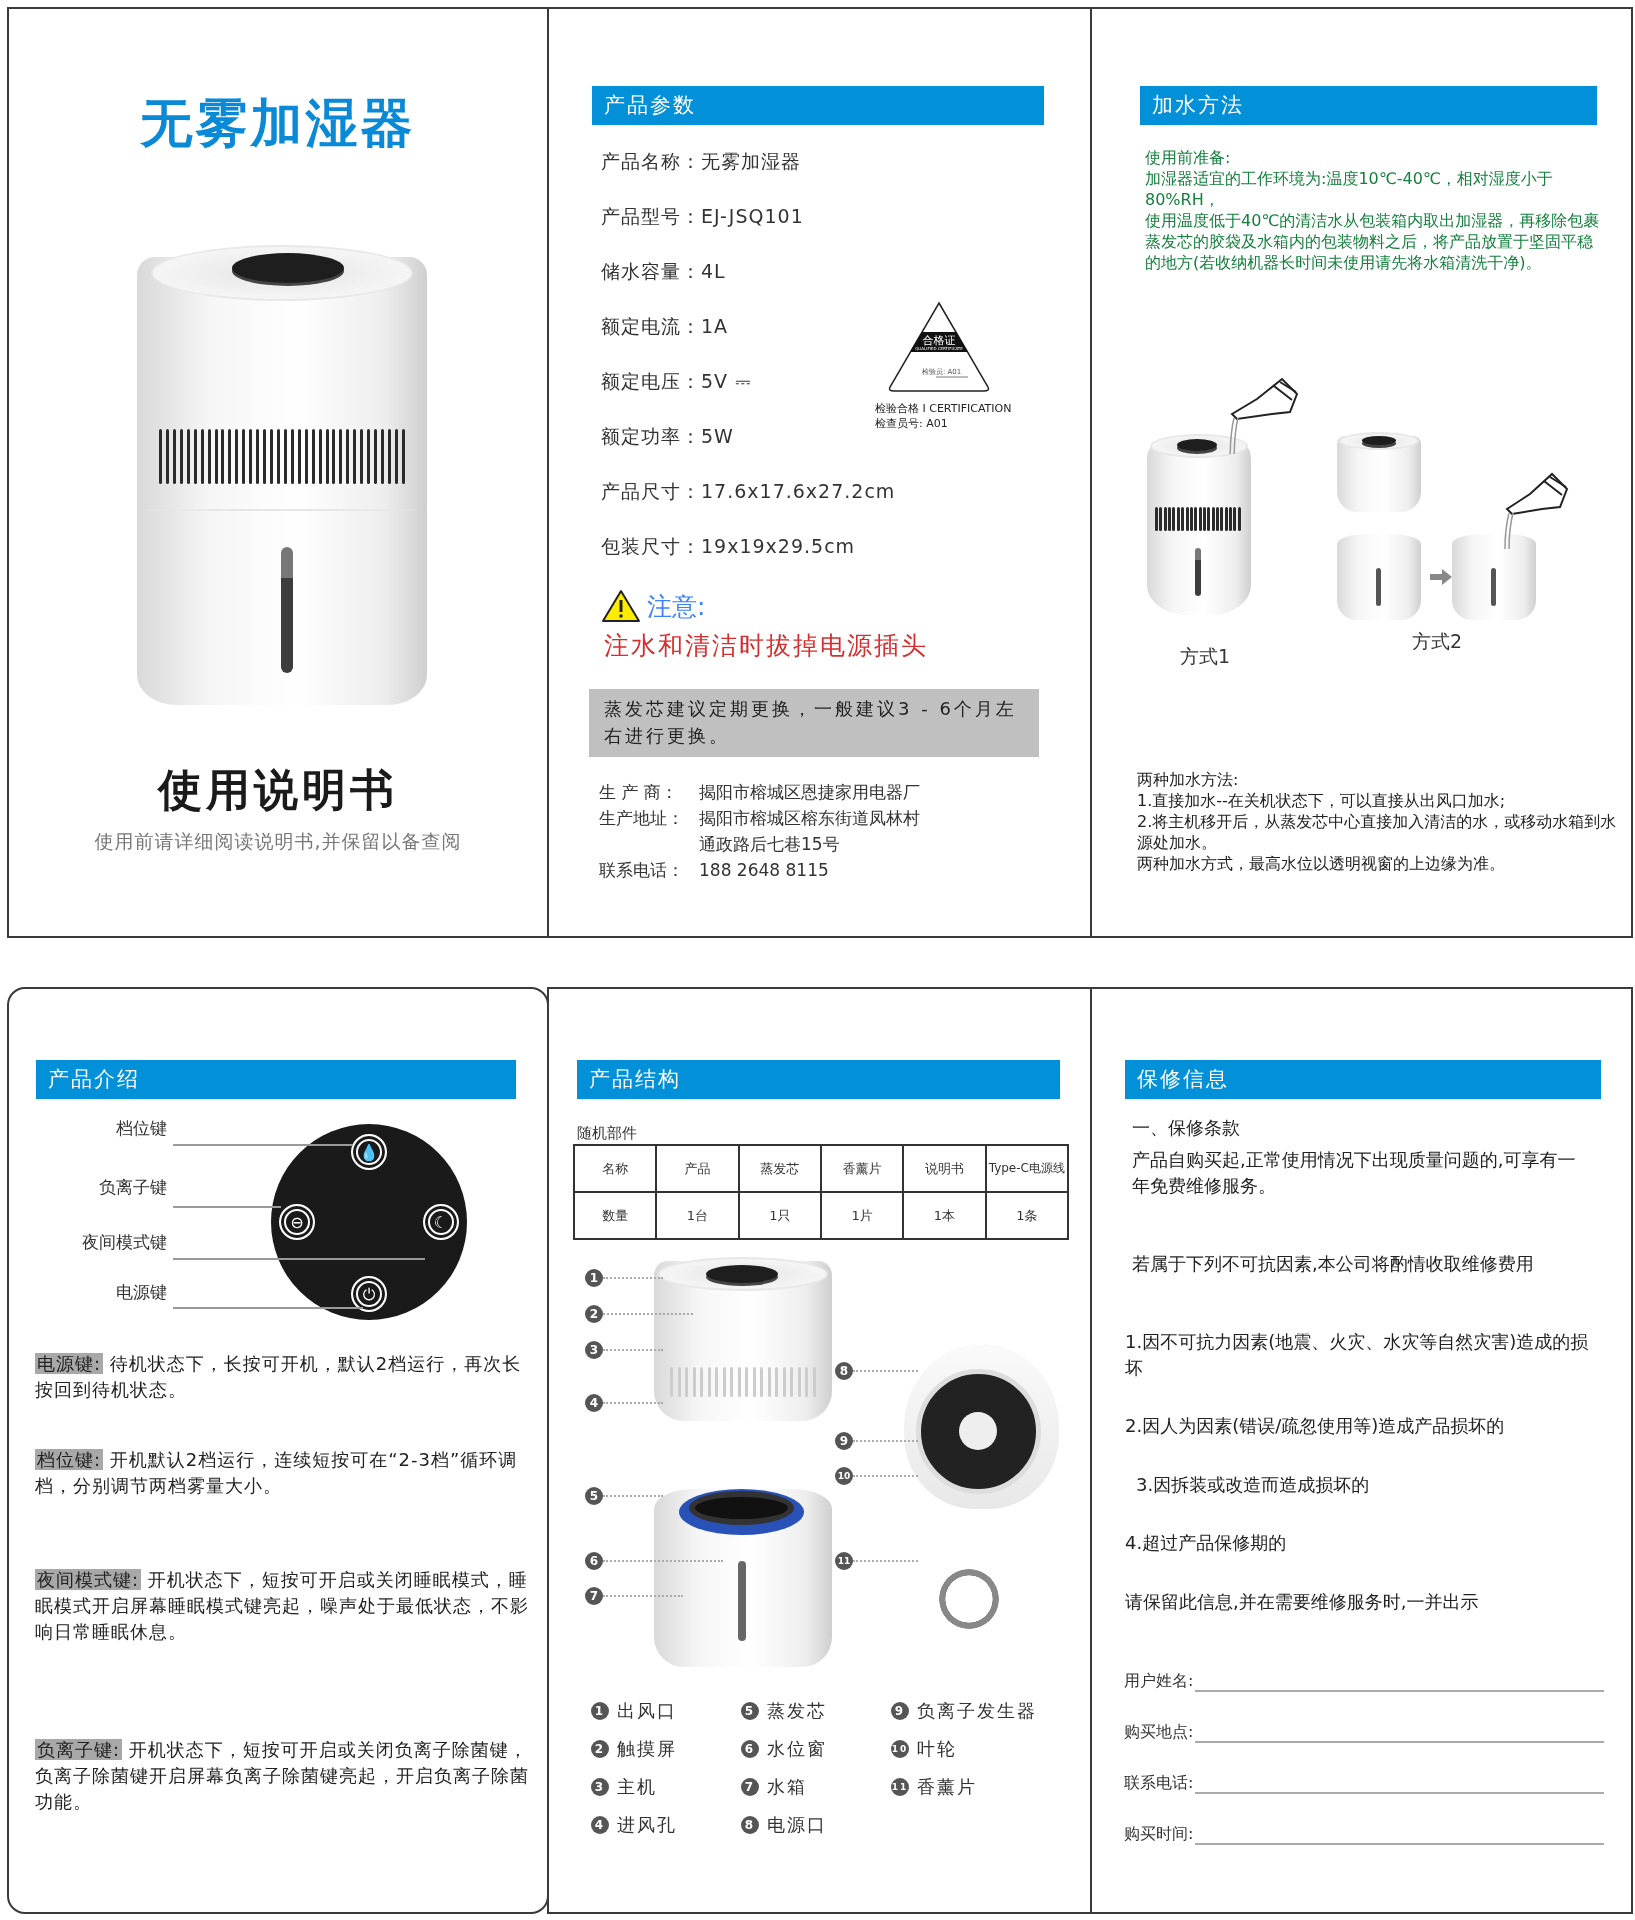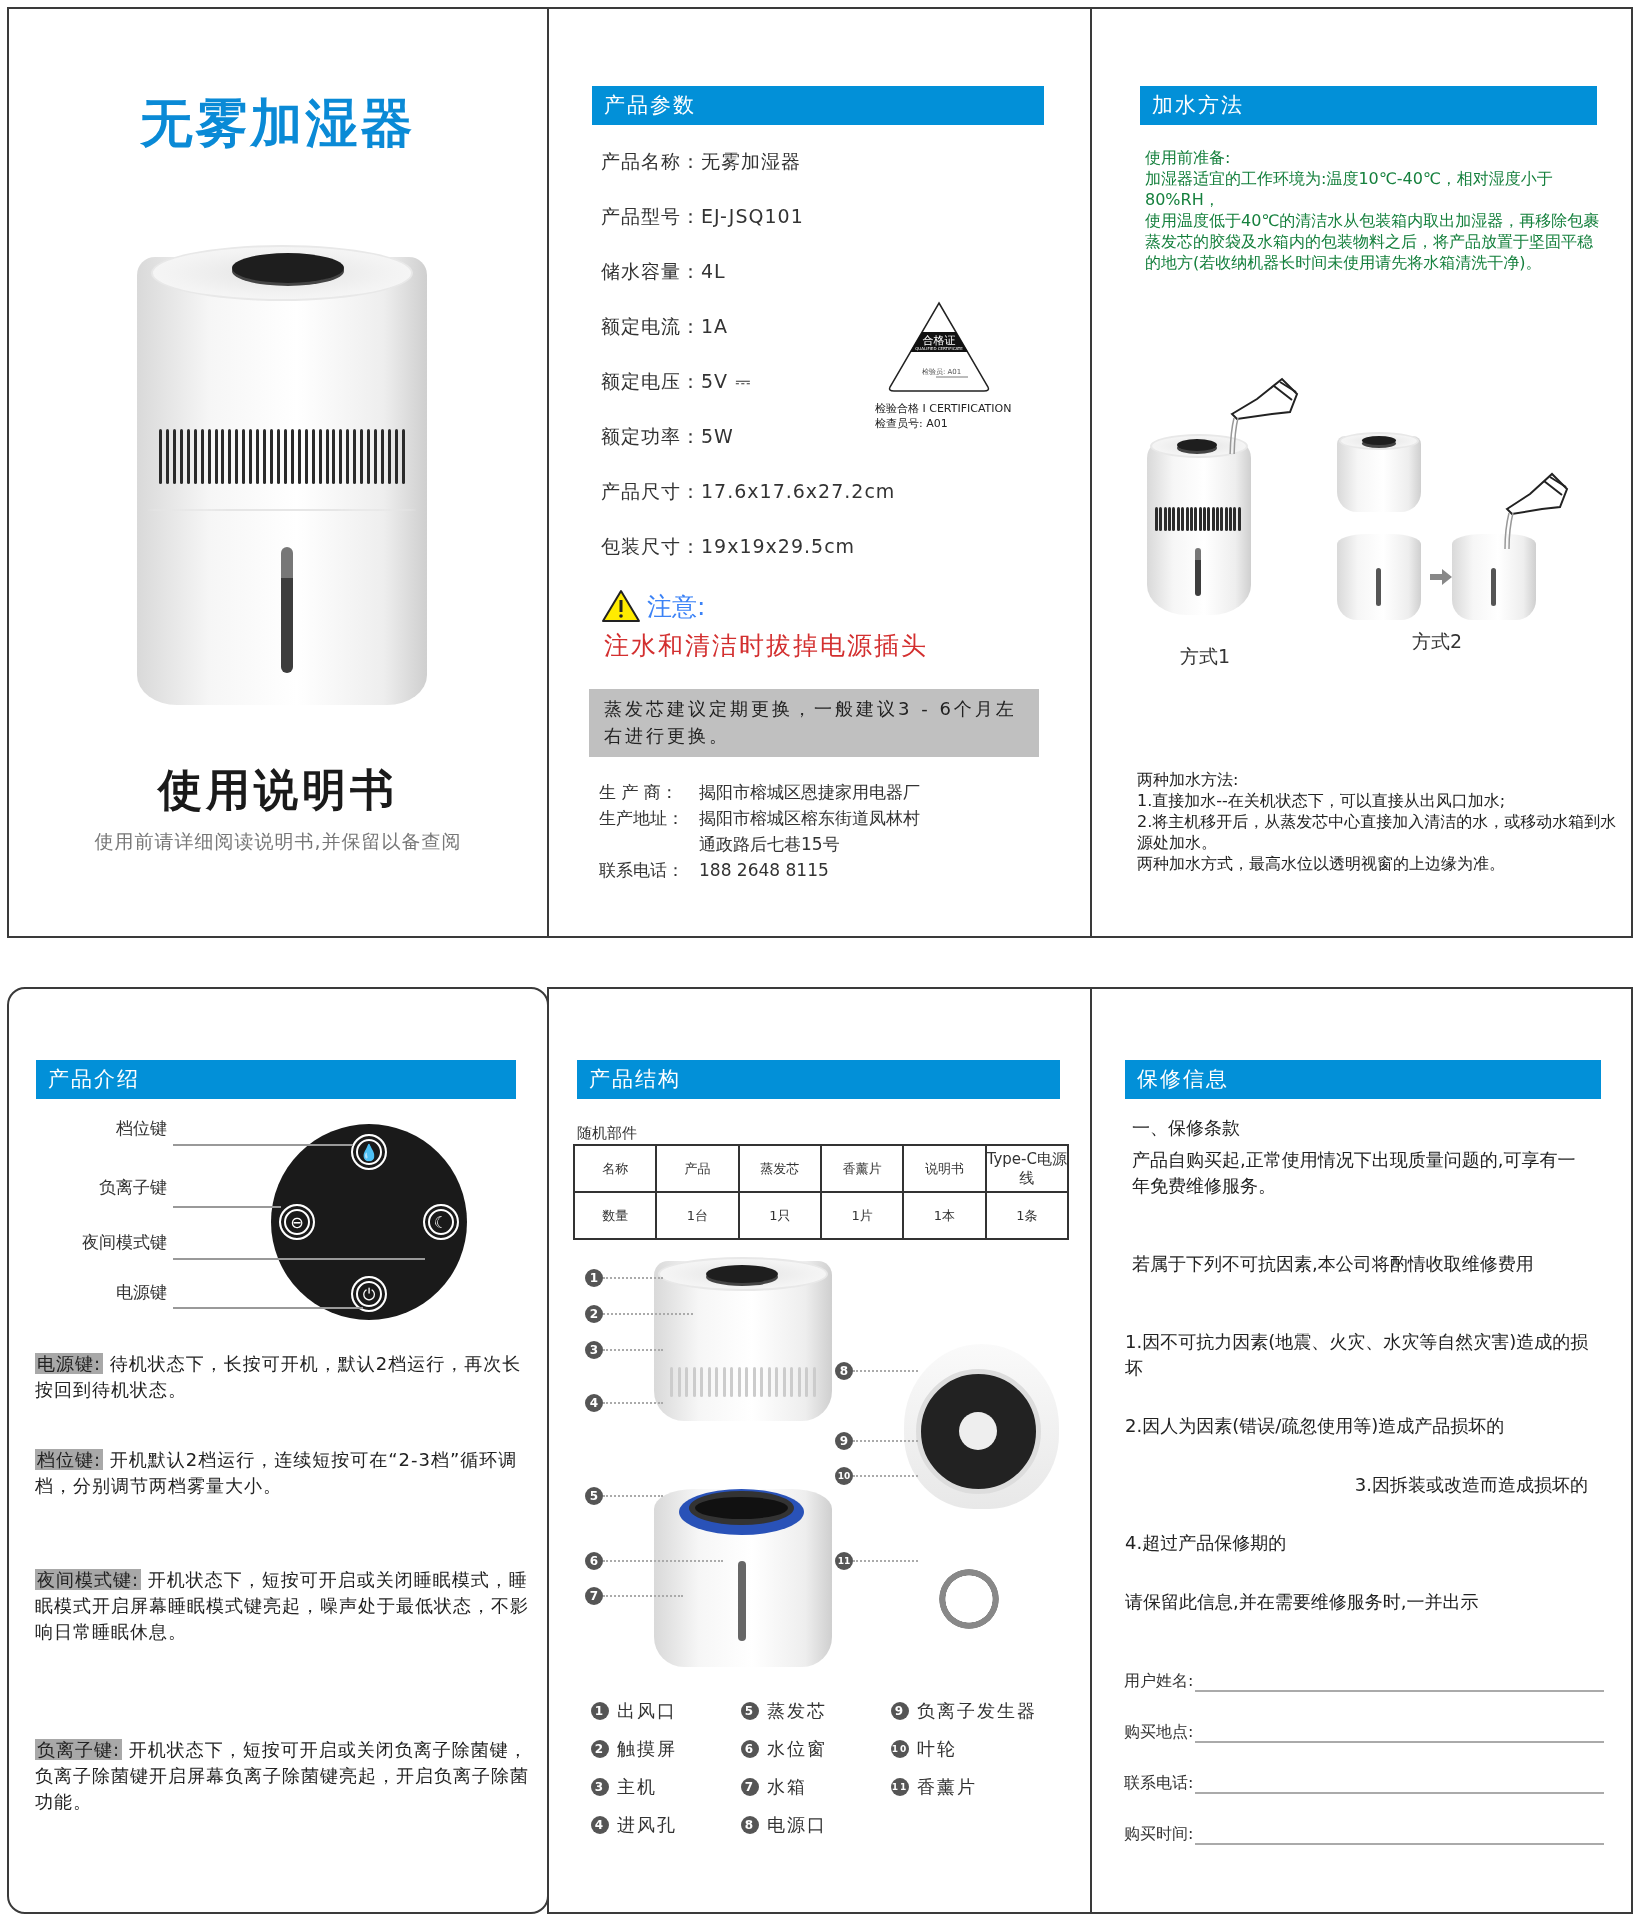--- a/index.html
+++ b/index.html
@@ -291,21 +291,21 @@
 
   <div class="acc-title">随机部件</div>
   <table class="acc">
     <tbody>
         <tr>
       <td>名称</td>
           <td>产品</td>
           <td>蒸发芯</td>
           <td>香薰片</td>
           <td>说明书</td>
-          <td style="font-size:15px;">Type-C电源线</td>
+          <td style="font-size:12px;">Type-C电源线</td>
     </tr>
     <tr>
       <td>数量</td>
           <td>1台</td>
           <td>1只</td>
           <td>1片</td>
           <td>1本</td>
           <td>1条</td>
     </tr>
   </tbody>
@@ -446,21 +446,21 @@
 
 <section class="panel p6">
   <div class="bar" style="left:33px; top:71px; width:476px;">保修信息</div>
 
   <div class="w-text" style="top:126px;">一、保修条款</div>
   <div class="w-text" style="top:158px; width:460px;">产品自购买起,正常使用情况下出现质量问题的,可享有一年免费维修服务。</div>
   <div class="w-text" style="top:262px;">若属于下列不可抗因素,本公司将酌情收取维修费用</div>
 
   <div class="w-text" style="left:33px; top:340px; width:470px;">1.因不可抗力因素(地震、火灾、水灾等自然灾害)造成的损坏</div>
   <div class="w-text" style="left:33px; top:424px;">2.因人为因素(错误/疏忽使用等)造成产品损坏的</div>
-  <div class="w-text" style="left:16px; top:483px;text-align:right;">3.因拆装或改造而造成损坏的</div>
+  <div class="w-text" style="left:44px; top:483px;">3.因拆装或改造而造成损坏的</div>
   <div class="w-text" style="left:33px; top:541px;">4.超过产品保修期的</div>
   <div class="w-text" style="left:33px; top:600px;">请保留此信息,并在需要维修服务时,一并出示</div>
 
   <div class="field" style="top:682px;">
       <span>用户姓名:</span>
       <span class="field-line"></span>
     </div>
   <div class="field" style="top:733px;">
       <span>购买地点:</span>
       <span class="field-line"></span>

